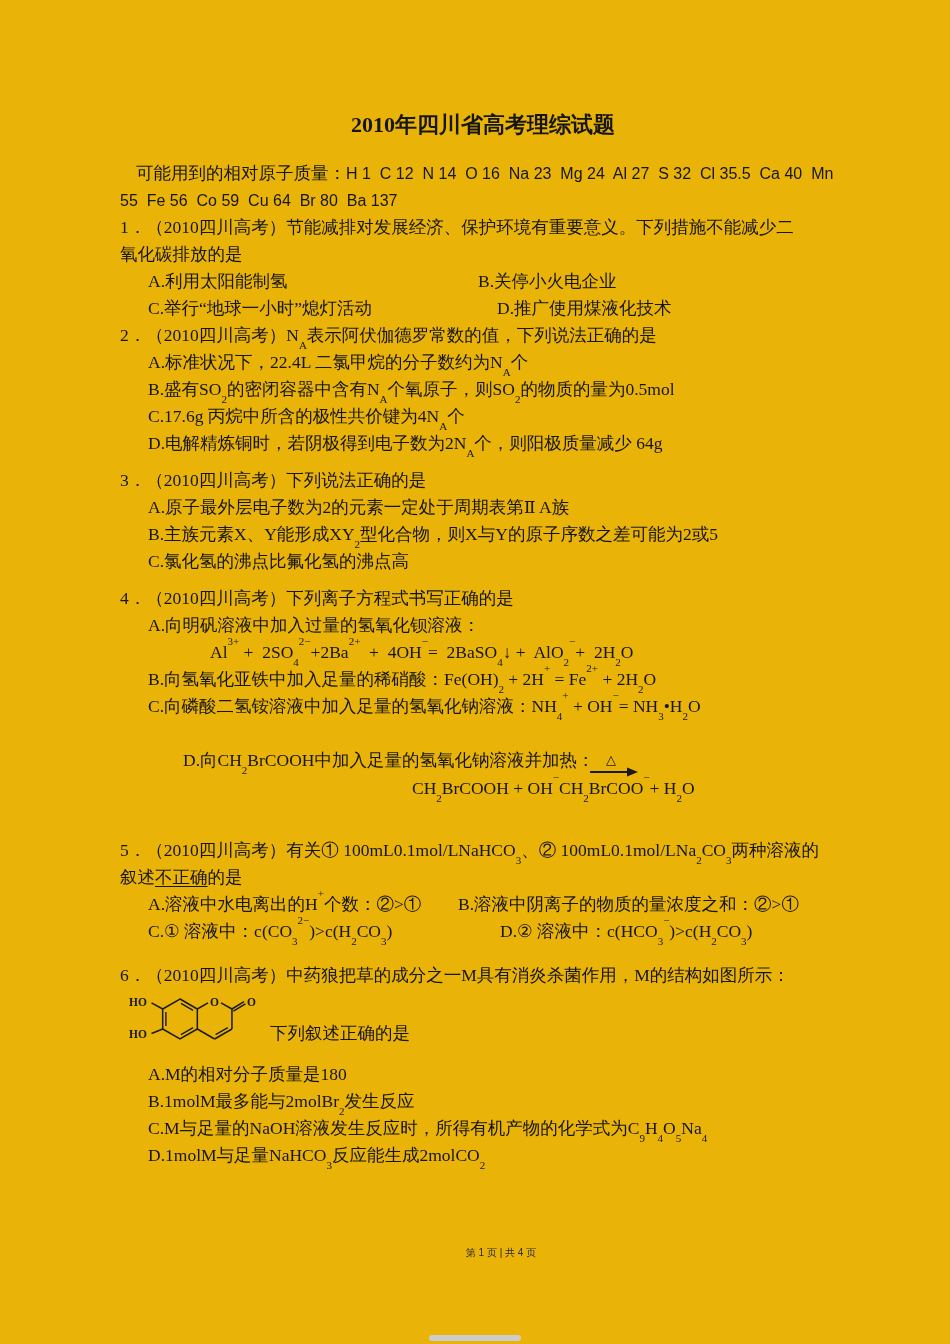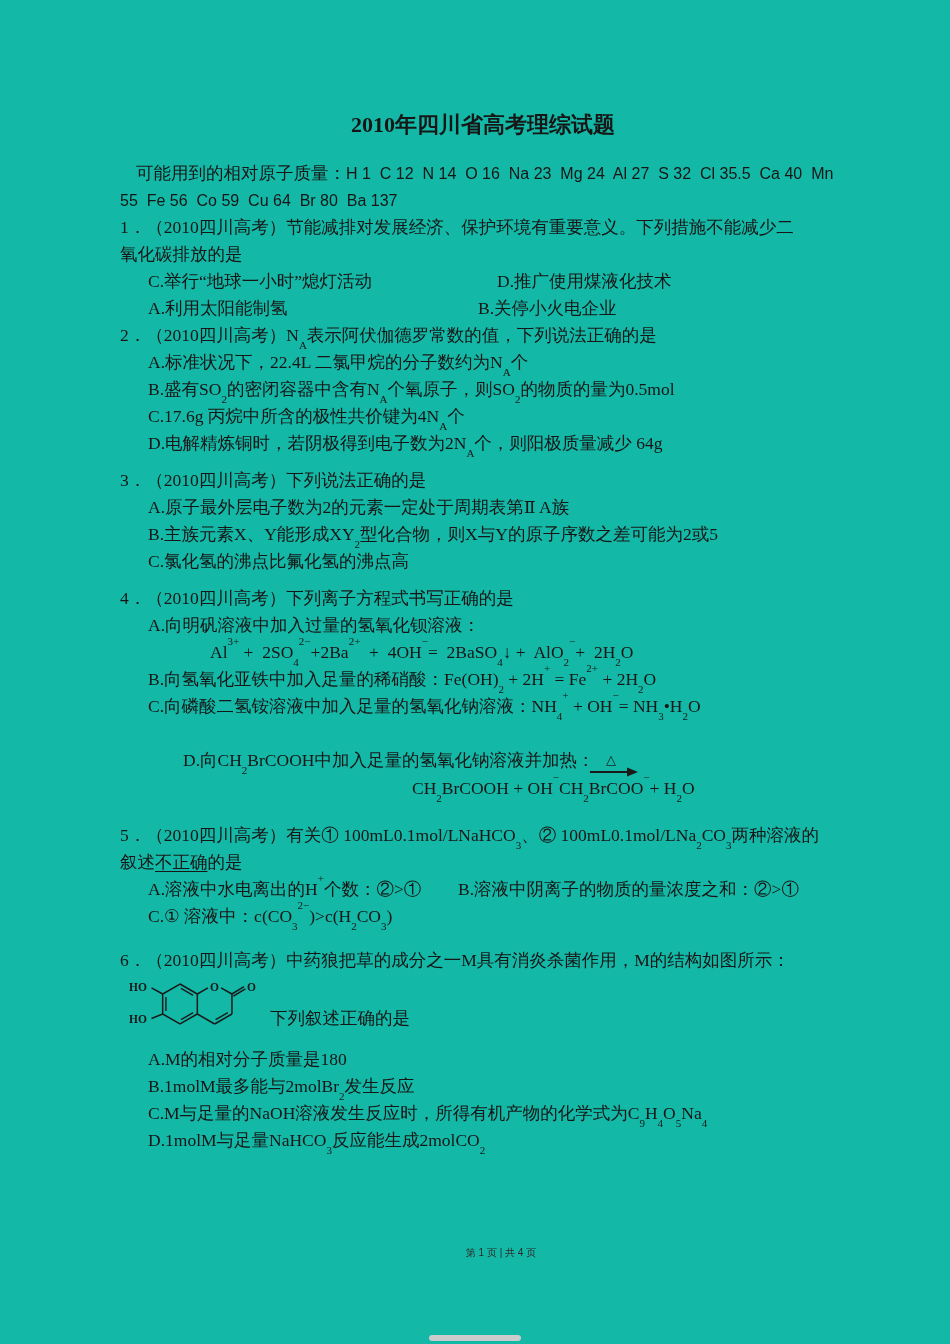--- a/index.html
+++ b/index.html
@@ -1,19 +1,19 @@
 <!DOCTYPE html>
 <html><head>
 <meta charset="utf-8">
 <style>
   html,body{margin:0;padding:0;background:#ffffff;}
   .page{
     position:relative;
     width:950px;height:1344px;
-    background:#14b8a6;
+    background:#eab308;
     font-family:"Liberation Serif","DejaVu Serif",serif;
     color:#161616;
     overflow:hidden;
   }
   .content{position:absolute;left:120px;top:110px;width:726px;font-size:17.5px;}
   .title{font-size:22px;font-weight:700;text-align:center;height:30px;line-height:30px;margin:0 0 20px 0;}
   .line{height:27px;line-height:27px;white-space:pre;}
   .indent1{padding-left:16px;}
   .opt{padding-left:28px;}
   .eq-a{padding-left:90px;}
@@ -26,21 +26,21 @@
   .w338{width:338px;}
   .w380{width:380px;}
   .sans{font-family:"Liberation Sans","DejaVu Sans",sans-serif;font-size:16px;}
   sup{font-size:11px;line-height:0;position:relative;top:-6px;}
   sub{font-size:11px;line-height:0;position:relative;bottom:-3px;}
   u{text-underline-offset:3px;}
   #q1{margin-top:0;}
   #q2{}
   #q3{margin-top:10px;}
   #q4{margin-top:10px;}
-  #q5{margin-top:20px;}
+  #q5{margin-top:35px;}
   #q6{margin-top:17px;}
   .rel{position:relative;}
   .d-arrow{position:absolute;left:423px;top:2px;width:52px;height:34px;}
   .structure-block{position:relative;height:72px;}
   .structure-svg{position:absolute;left:8px;top:-10px;}
   .structure-caption{position:absolute;left:150px;top:31px;height:27px;line-height:27px;white-space:pre;}
   .footer{
     position:absolute;left:0;top:1246px;width:100%;
     text-align:center;font-size:10px;color:#2b2b2b;
     font-family:"Liberation Sans","DejaVu Sans",sans-serif;
@@ -60,26 +60,26 @@
 
     <h1 class="title">2010年四川省高考理综试题</h1>
 
     <div class="line indent1"><span>可能用到的相对原子质量：</span><span class="sans">H 1  C 12  N 14  O 16  Na 23  Mg 24  Al 27  S 32  Cl 35.5  Ca 40  Mn</span></div>
     <div class="line sans" style="font-family:'Liberation Sans','DejaVu Sans',sans-serif;">55  Fe 56  Co 59  Cu 64  Br 80  Ba 137</div>
 
     <div class="q" id="q1">
       <div class="line">1．（2010四川高考）节能减排对发展经济、保护环境有重要意义。下列措施不能减少二</div>
       <div class="line">氧化碳排放的是</div>
       <div class="row line">
+        <span class="c1 w358">A.利用太阳能制氢</span>
+        <span class="c2">B.关停小火电企业</span>
+      </div>
+      <div class="row line">
         <span class="c1 w377">C.举行“地球一小时”熄灯活动</span>
         <span class="c2">D.推广使用煤液化技术</span>
-      </div>
-      <div class="row line">
-        <span class="c1 w358">A.利用太阳能制氢</span>
-        <span class="c2">B.关停小火电企业</span>
       </div>
     </div>
 
     <div class="q" id="q2">
       <div class="line">2．（2010四川高考）N<sub>A</sub>表示阿伏伽德罗常数的值，下列说法正确的是</div>
       <div class="line opt">A.标准状况下，22.4L 二氯甲烷的分子数约为N<sub>A</sub>个</div>
       <div class="line opt">B.盛有SO<sub>2</sub>的密闭容器中含有N<sub>A</sub>个氧原子，则SO<sub>2</sub>的物质的量为0.5mol</div>
       <div class="line opt">C.17.6g 丙烷中所含的极性共价键为4N<sub>A</sub>个</div>
       <div class="line opt">D.电解精炼铜时，若阴极得到电子数为2N<sub>A</sub>个，则阳极质量减少 64g</div>
     </div>
@@ -112,20 +112,21 @@
 
     <div class="q" id="q5">
       <div class="line">5．（2010四川高考）有关① 100mL0.1mol/LNaHCO<sub>3</sub>、② 100mL0.1mol/LNa<sub>2</sub>CO<sub>3</sub>两种溶液的</div>
       <div class="line">叙述<u>不正确</u>的是</div>
       <div class="row line">
         <span class="c1 w338">A.溶液中水电离出的H<sup>+</sup>个数：②&gt;①</span>
         <span class="c2">B.溶液中阴离子的物质的量浓度之和：②&gt;①</span>
       </div>
       <div class="row line">
         <span class="c1 w380">C.① 溶液中：c(CO<sub>3</sub><sup>2−</sup>)&gt;c(H<sub>2</sub>CO<sub>3</sub>)</span>
+        <span class="c2">D.② 溶液中：c(HCO<sub>3</sub><sup>−</sup>)&gt;c(H<sub>2</sub>CO<sub>3</sub>)</span>
       </div>
     </div>
 
     <div class="q" id="q6">
       <div class="line">6．（2010四川高考）中药狼把草的成分之一M具有消炎杀菌作用，M的结构如图所示：</div>
 
       <div class="structure-block">
         <span class="structure-svg">
           <svg width="150" height="74" viewBox="0 0 150 74">
 

